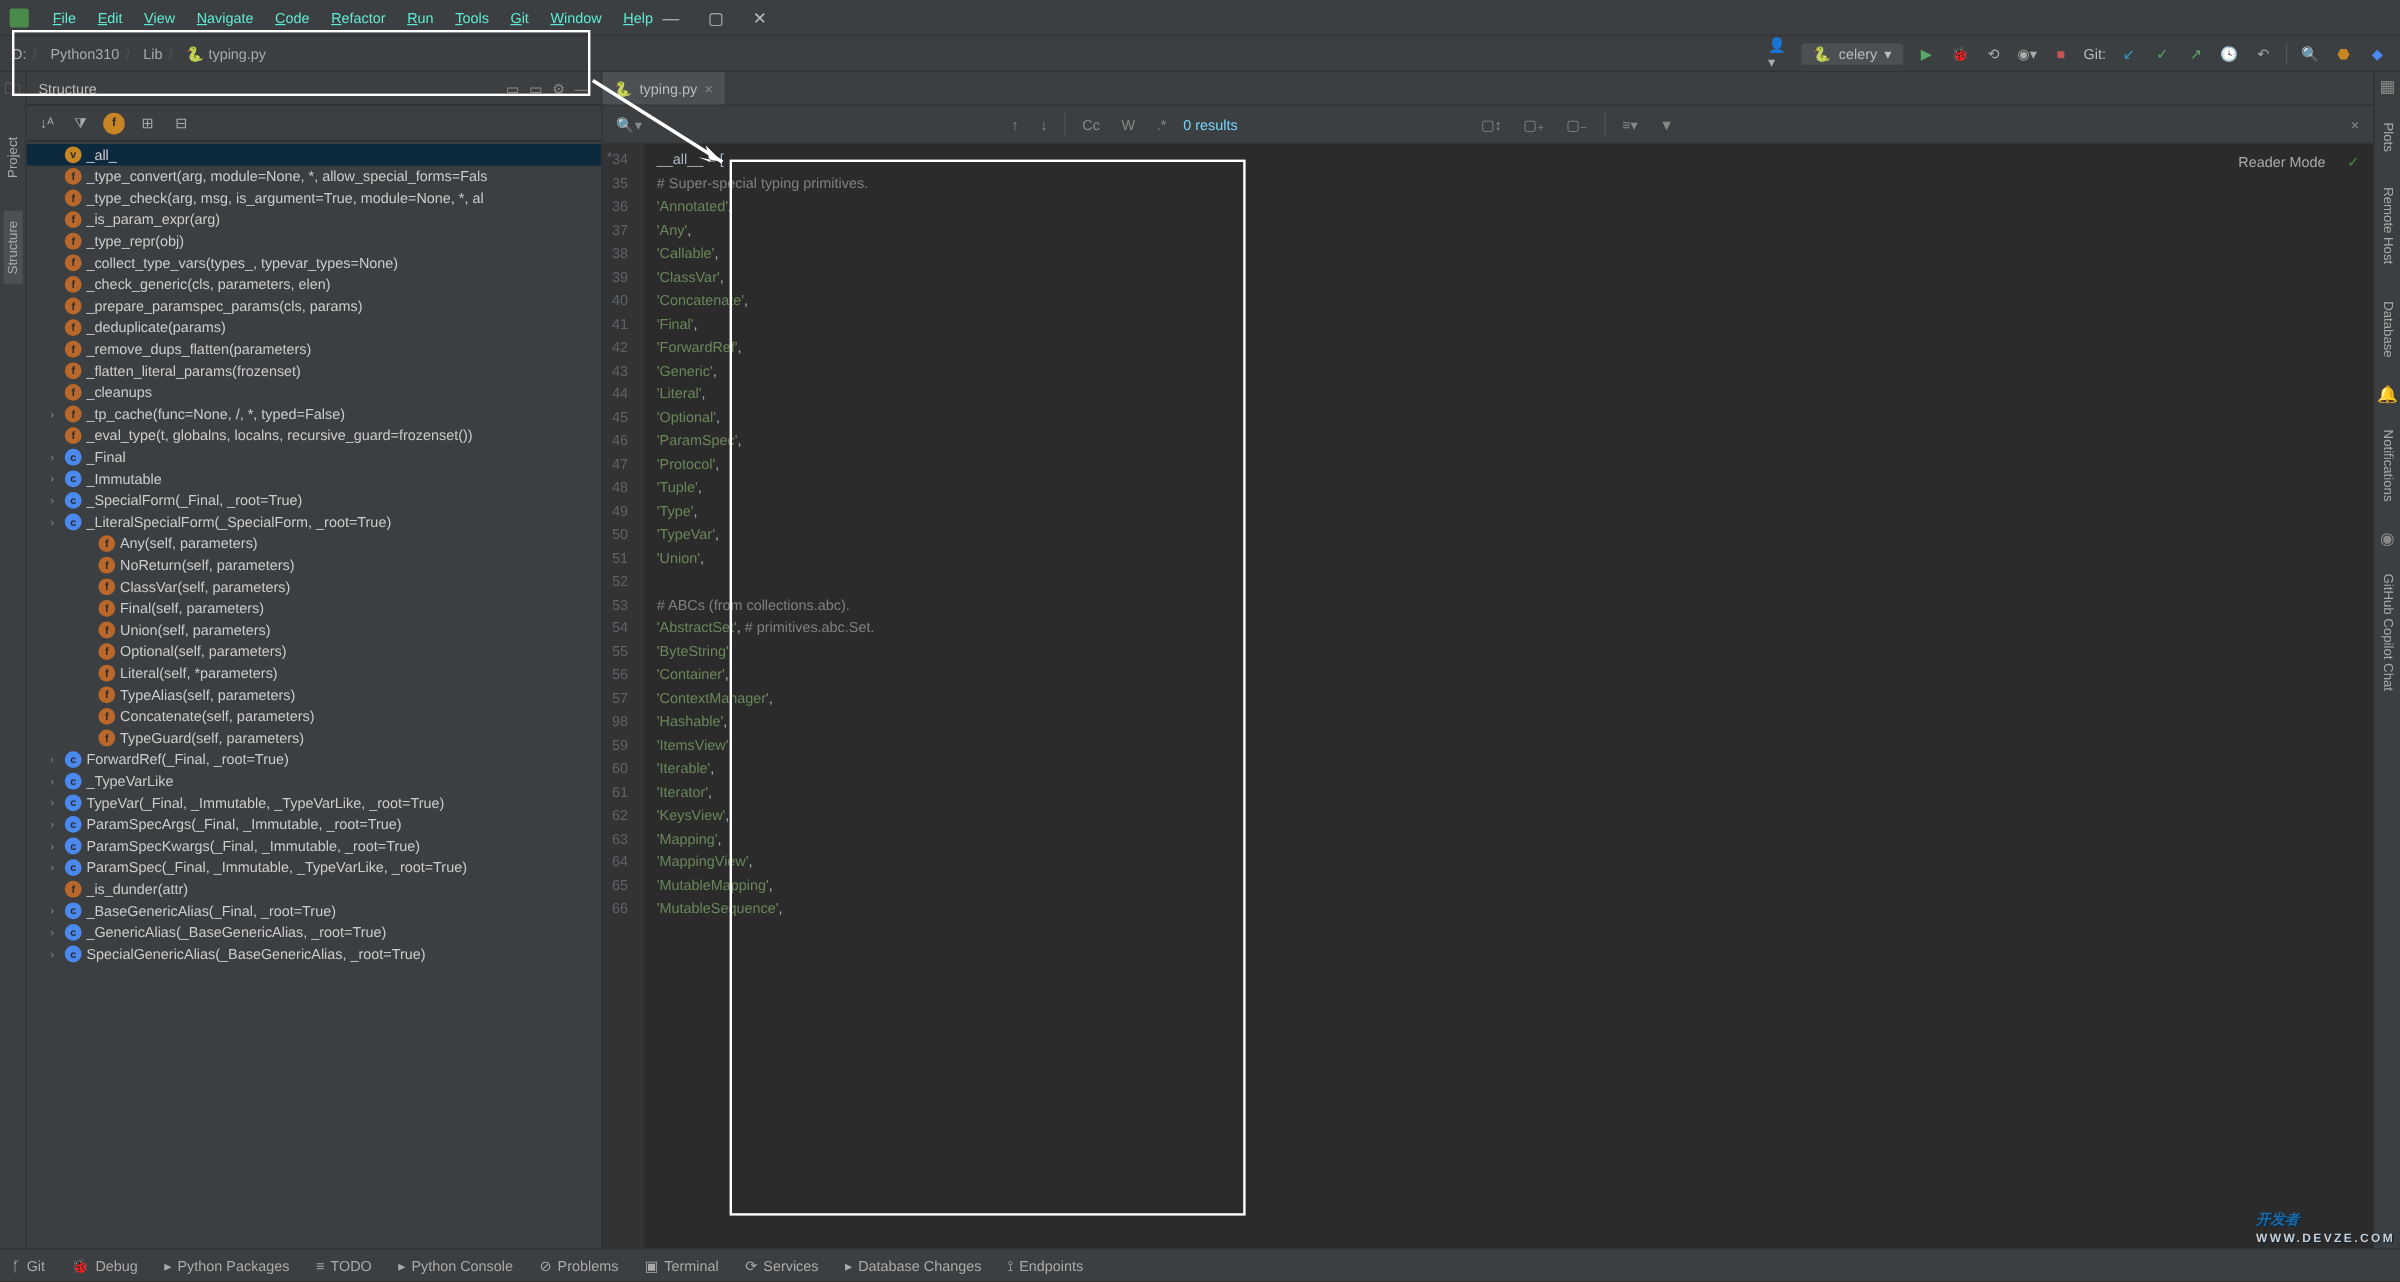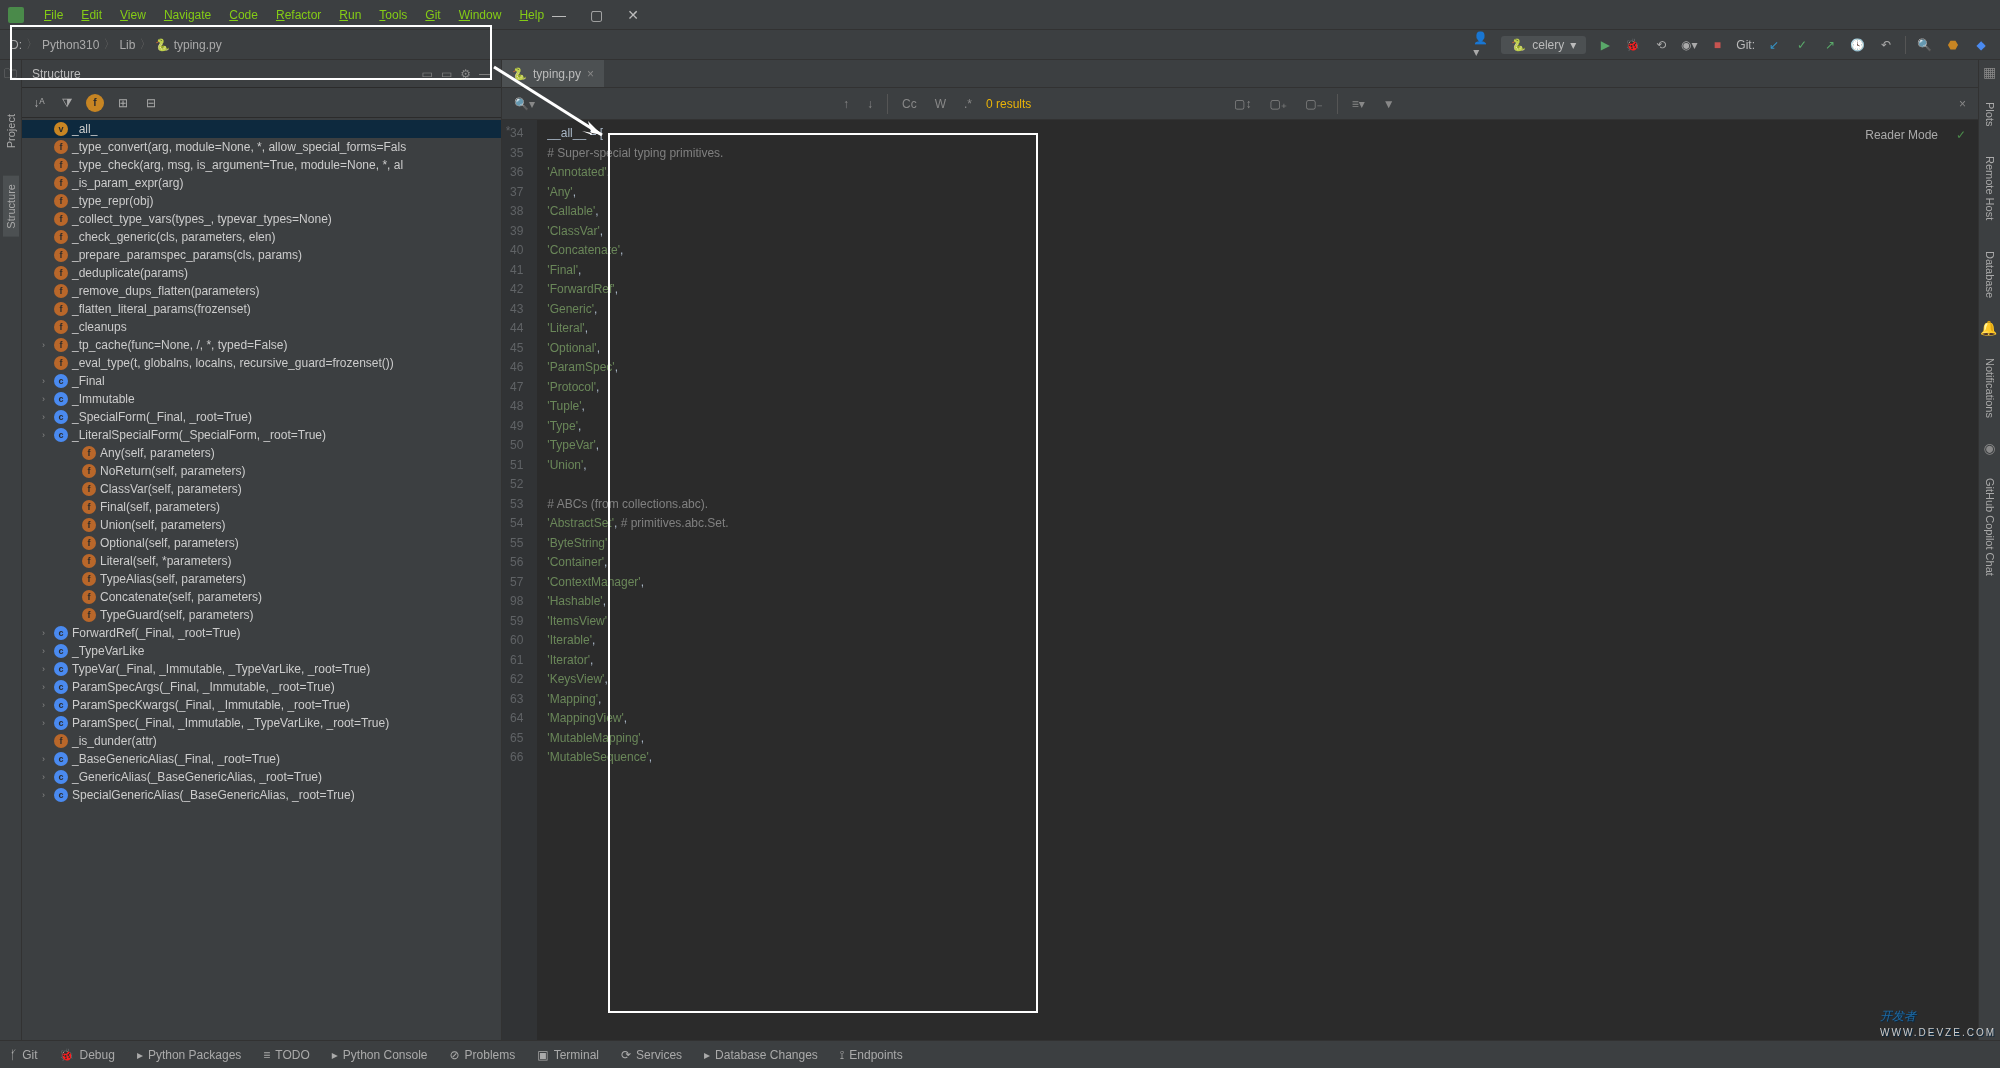--- a/index.html
+++ b/index.html
@@ -1,20 +1,20 @@
 <!DOCTYPE html>
 <html><head>
 <meta charset="utf-8">
 <style>
 *{margin:0;padding:0;box-sizing:border-box;font-family:'Segoe UI',Arial,sans-serif;font-size:12px}
 body{background:#2b2b2b;color:#bbb;width:2000px;height:1068px;overflow:hidden;position:relative}
 .titlebar{height:30px;background:#3c3f41;display:flex;align-items:center;padding:0 8px;border-bottom:1px solid #323232}
 .titlebar .logo{width:16px;height:16px;background:#4a8a4a;border-radius:2px;margin-right:12px}
 .menu{display:flex;gap:2px}
-.menu span{padding:4px 8px;cursor:pointer;color:#84cc16}
+.menu span{padding:4px 8px;cursor:pointer;color:#5eead4}
 .menu span u{text-decoration:underline}
 .title-text{flex:1;text-align:left;padding-left:60px;color:#888}
 .win-controls{display:flex;gap:24px;padding-right:8px}
 .win-controls span{cursor:pointer;color:#bbb;font-size:14px}
 .toolbar{height:30px;background:#3c3f41;display:flex;align-items:center;padding:0 10px;border-bottom:1px solid #323232}
 .breadcrumb{display:flex;align-items:center;gap:4px;color:#aaa}
 .breadcrumb span{cursor:pointer}
 .breadcrumb .sep{color:#666}
 .toolbar-right{margin-left:auto;display:flex;align-items:center;gap:10px}
 .toolbar-right .ico{width:18px;height:18px;display:flex;align-items:center;justify-content:center;cursor:pointer;color:#aaa}
@@ -42,39 +42,39 @@
 .dot.meth{background:#b9672a}
 .tree-item.child{padding-left:48px}
 .editor-area{flex:1;display:flex;flex-direction:column;background:#2b2b2b}
 .tabs{height:28px;background:#3c3f41;display:flex;align-items:center;border-bottom:1px solid #323232}
 .tab{padding:4px 10px;display:flex;align-items:center;gap:6px;background:#4c5052;cursor:pointer;height:100%}
 .tab .py-ico{color:#8ab558}
 .tab .close{color:#888;cursor:pointer}
 .search-bar{height:32px;background:#3c3f41;display:flex;align-items:center;padding:0 8px;gap:10px;border-bottom:1px solid #323232}
 .search-bar .sico{color:#888;cursor:pointer;padding:0 4px}
 .search-bar input{background:transparent;border:none;color:#bbb;flex:0 0 280px;outline:none}
-.search-bar .results{color:#eab308}
+.search-bar .results{color:#7dd3fc}
 .search-bar .divider{width:1px;height:20px;background:#555}
 .editor{flex:1;display:flex;overflow:auto;font-family:'Consolas','Courier New',monospace;font-size:13px;position:relative}
 .gutter{background:#313335;color:#606366;text-align:left;padding:4px 14px 4px 8px;user-select:none;line-height:19.5px}
 .mod-marker{position:absolute;left:0;top:4px;color:#606366;width:12px;text-align:center}
 .code{padding:4px 10px;line-height:19.5px;color:#a9b7c6}
 .code .c{color:#808080}
 .code .s{color:#6a8759}
 .reader-mode{position:absolute;top:8px;right:40px;color:#aaa;font-size:12px}
 .check-ico{position:absolute;top:8px;right:12px;color:#4a8a4a}
 .right-gutter{width:22px;background:#3c3f41;border-left:1px solid #323232;display:flex;flex-direction:column;align-items:center;padding-top:4px;gap:14px}
 .right-gutter .vtab{writing-mode:vertical-lr;padding:8px 2px;cursor:pointer;color:#aaa;font-size:11px}
 .right-gutter .rico{color:#888;font-size:14px}
 .bottom-tabs{height:28px;background:#3c3f41;display:flex;align-items:center;padding:0 10px;gap:22px;border-top:1px solid #323232}
 .bottom-tabs .btab{display:flex;align-items:center;gap:5px;cursor:pointer;color:#aaa;font-size:11px}
 .annotation-box1{position:absolute;border:2px solid #fff;left:10px;top:25px;width:482px;height:55px;pointer-events:none}
 .annotation-box2{position:absolute;border:2px solid #fff;left:608px;top:133px;width:430px;height:880px;pointer-events:none}
 .annotation-arrow{position:absolute;left:492px;top:65px;pointer-events:none}
-.watermark{position:absolute;right:4px;bottom:30px;font-size:28px;font-weight:normal;color:#1a6aa8;font-style:italic;text-shadow:1px 1px 0 #0a2840}
+.watermark{position:absolute;right:4px;bottom:30px;font-size:28px;font-weight:bold;color:#1a6aa8;font-style:italic;text-shadow:1px 1px 0 #0a2840}
 .watermark .sub{font-size:10px;color:#ccc;display:block;text-align:center;font-style:normal;letter-spacing:2px}
 </style>
 </head>
 <body>
 
 <div class="titlebar">
   <div class="logo"></div>
   <div class="menu" id="menu">
       <span><u>F</u>ile</span>
       <span><u>E</u>dit</span>

